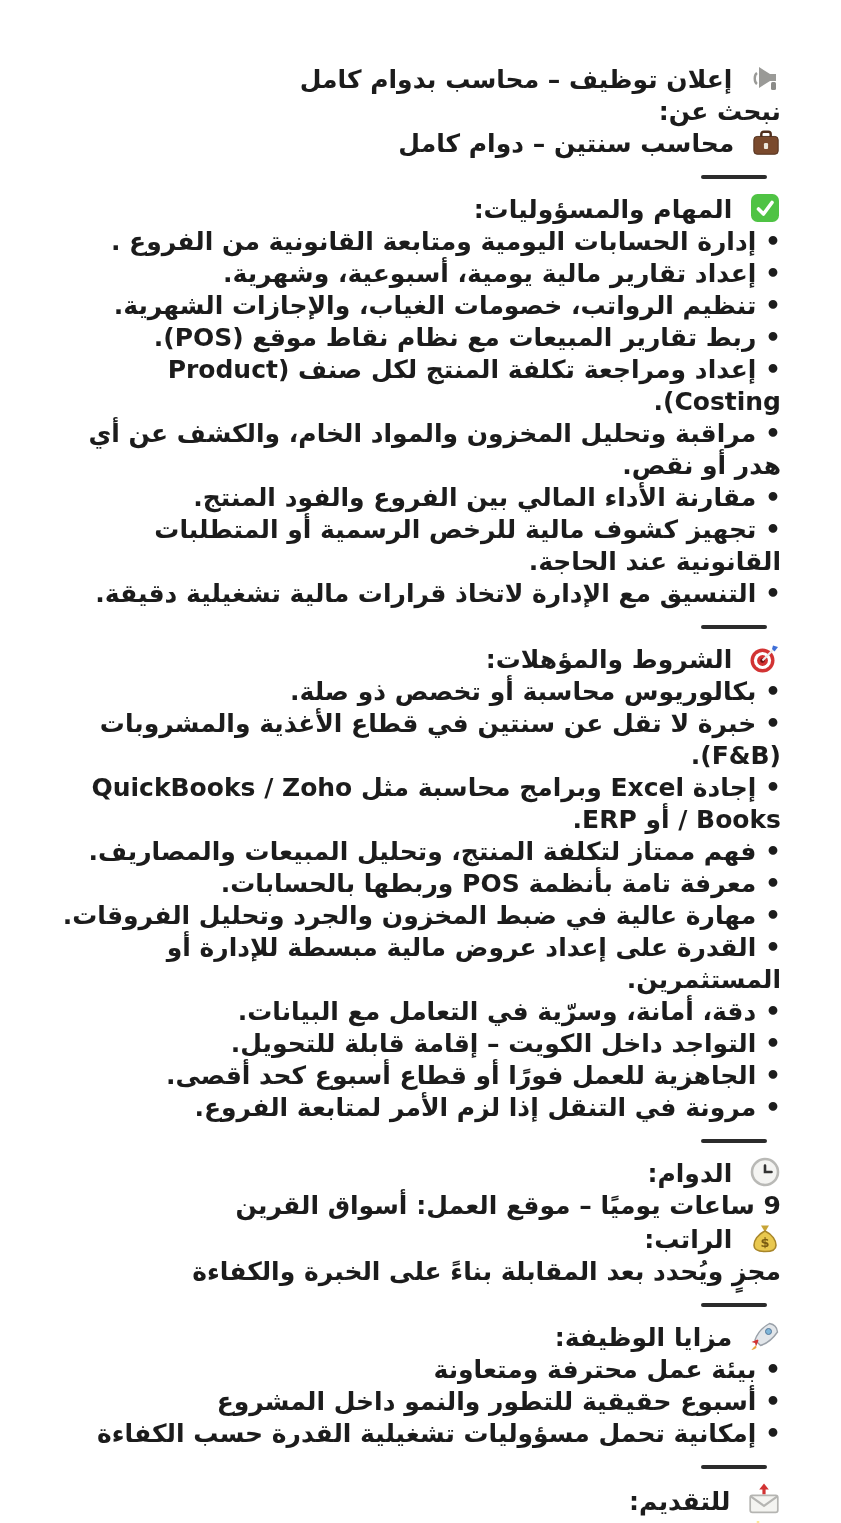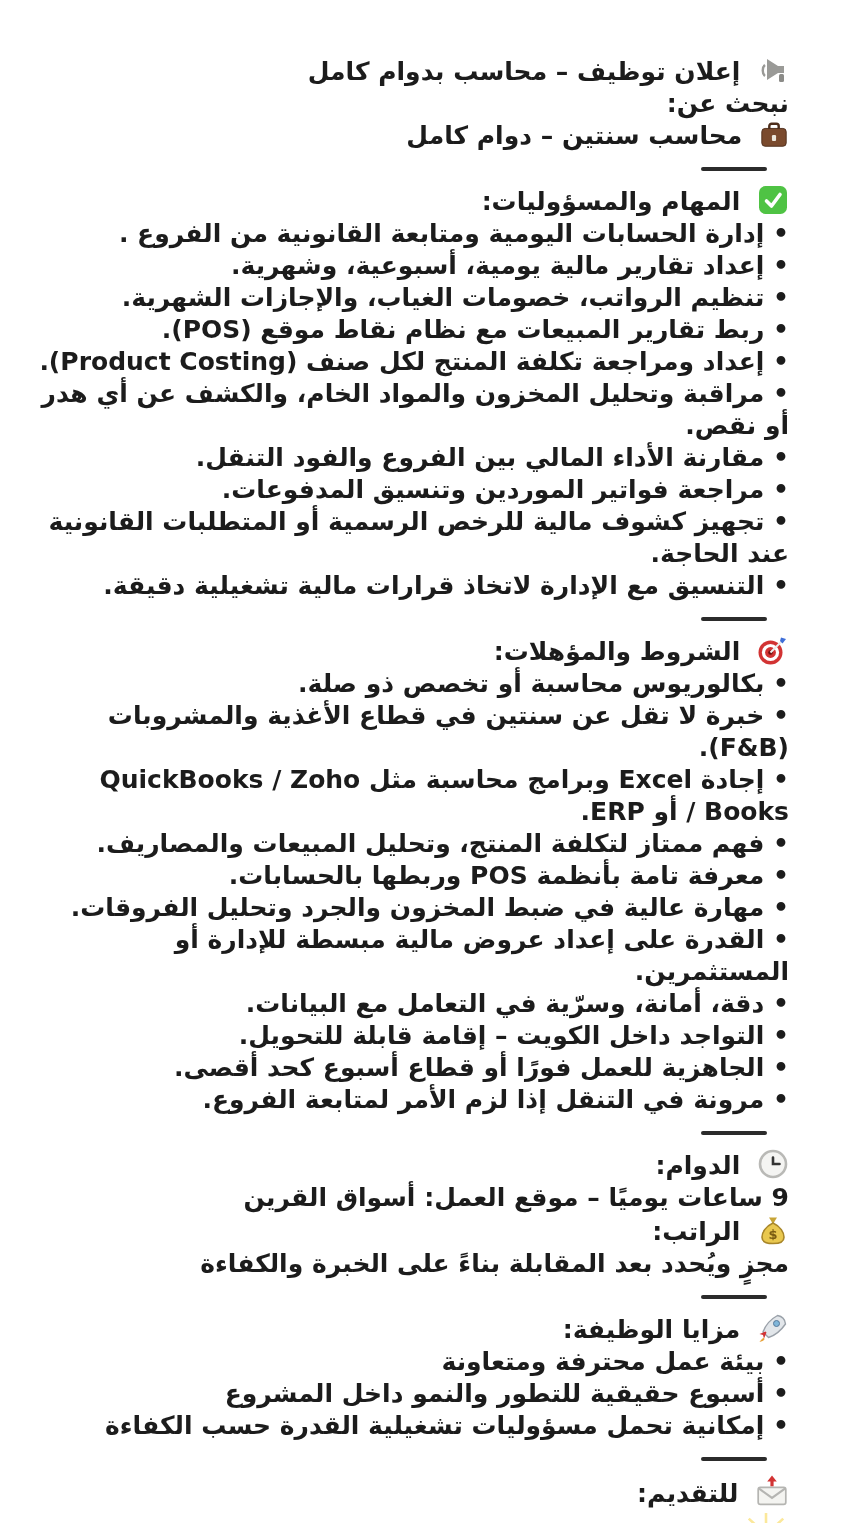--- a/index.html
+++ b/index.html
@@ -6,21 +6,21 @@
   body {
     width:841px; height:1523px; overflow:hidden;
     background:#ffffff; color:#1c1c1c;
     font-family:"DejaVu Sans","Liberation Sans",sans-serif;
   }
   #doc {
     direction:rtl; text-align:right; unicode-bidi:plaintext;
     padding:54px 52px 0 38px;
     font-size:25px; font-weight:600; line-height:32px;
   }
-  .section { margin:0; }
+  .section { margin:8px; }
   .line { white-space:normal; }
   .line .icon {
     display:inline-block; width:30px; height:30px;
     vertical-align:-6px; margin-left:8px;
   }
   .line .icon svg { width:100%; height:100%; display:block; }
   .line.kind-title .icon, .line.kind-heading .icon { width:32px; height:32px; }
   .divider {
     height:4px; width:66px; background:#2b2b2b; border-radius:2px;
     margin:15px 22px 13px 0;
@@ -82,25 +82,21 @@
       <div class="line kind-bullet" data-name="bullet-item">
     
     <span class="txt" data-name="line-text">• إعداد ومراجعة تكلفة المنتج لكل صنف (Product Costing).</span>
   </div>
       <div class="line kind-bullet" data-name="bullet-item">
     
     <span class="txt" data-name="line-text">• مراقبة وتحليل المخزون والمواد الخام، والكشف عن أي هدر أو نقص.</span>
   </div>
       <div class="line kind-bullet" data-name="bullet-item">
     
-    <span class="txt" data-name="line-text">• مقارنة الأداء المالي بين الفروع والفود التنقل.</span>
-  </div>
-      <div class="line kind-bullet" data-name="bullet-item">
-    
-    <span class="txt" data-name="line-text">• مراجعة فواتير الموردين وتنسيق المدفوعات.</span>
+    <span class="txt" data-name="line-text">• مقارنة الأداء المالي بين الفروع والفود المنتج.</span>
   </div>
       <div class="line kind-bullet" data-name="bullet-item">
     
     <span class="txt" data-name="line-text">• تجهيز كشوف مالية للرخص الرسمية أو المتطلبات القانونية عند الحاجة.</span>
   </div>
       <div class="line kind-bullet" data-name="bullet-item">
     
     <span class="txt" data-name="line-text">• التنسيق مع الإدارة لاتخاذ قرارات مالية تشغيلية دقيقة.</span>
   </div>
     </div>

